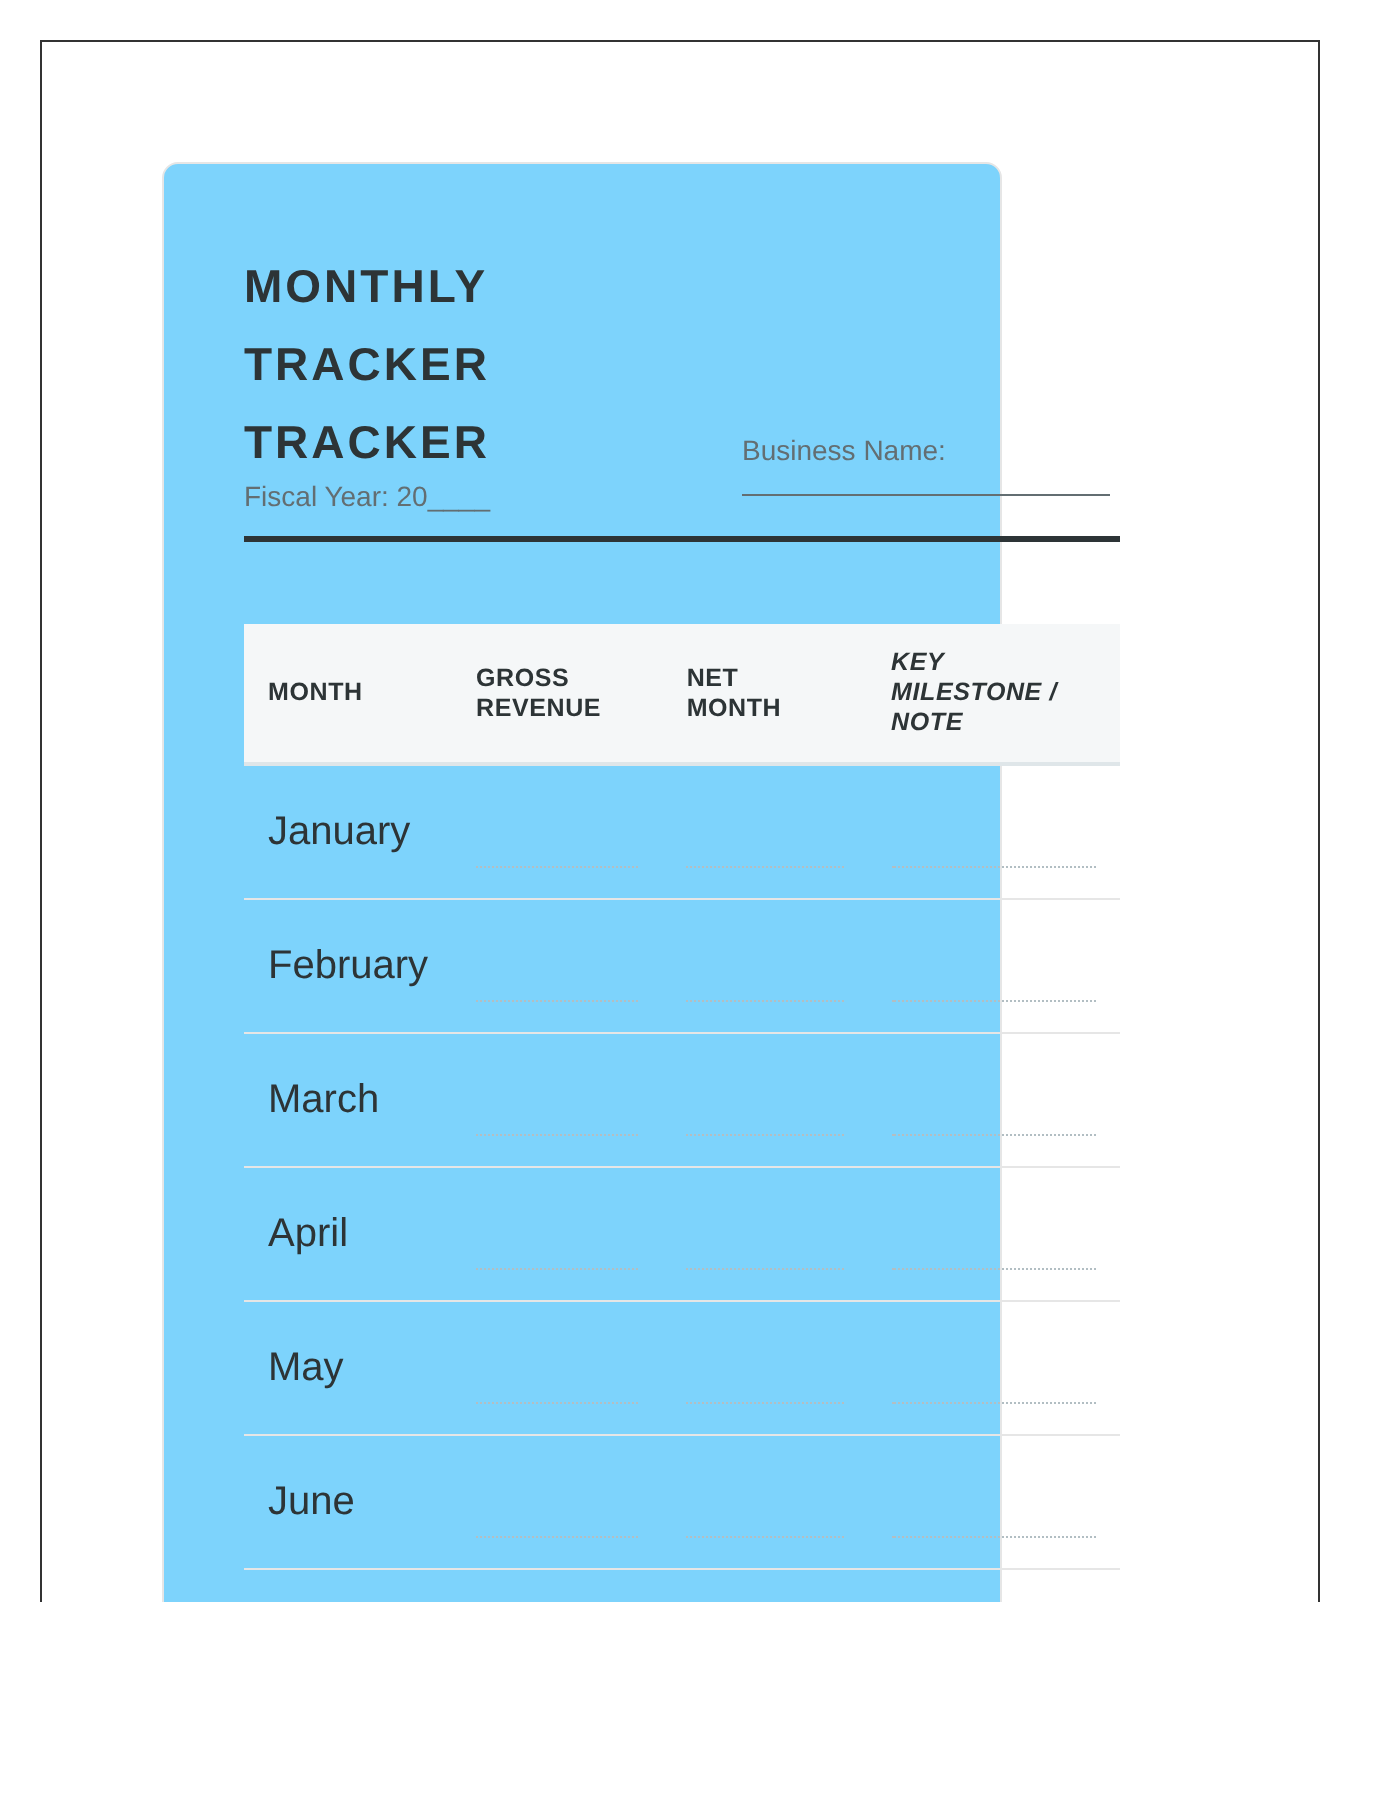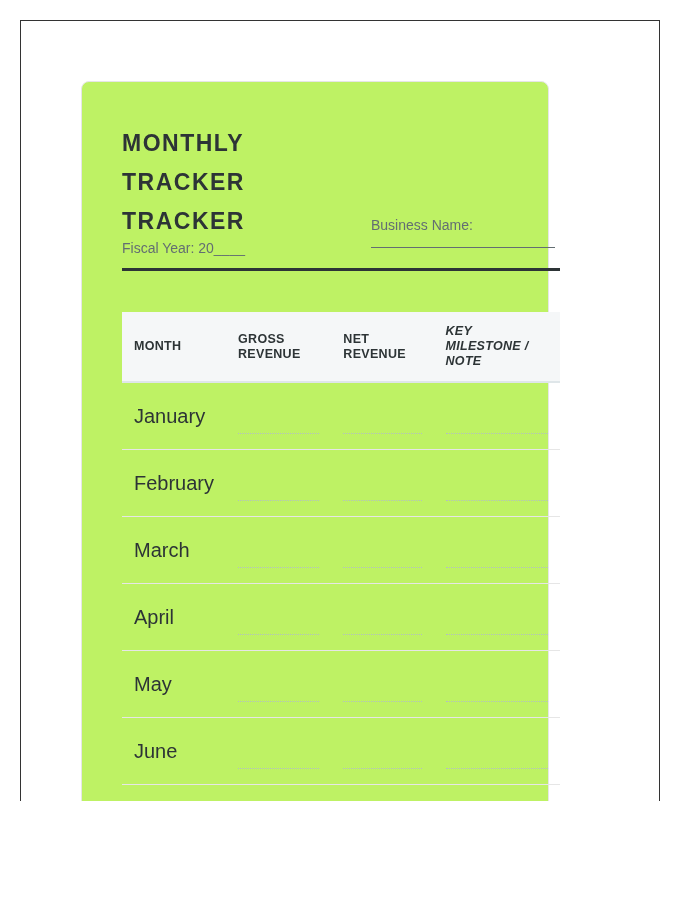--- a/index.html
+++ b/index.html
@@ -1,18 +1,18 @@
 <!DOCTYPE html>
 <html><head>
 <meta charset="utf-8">
 <style>
   html, body { margin: 0; padding: 0; background: #ffffff; }
   body { width: 700px; height: 900px; position: relative; overflow: hidden; font-family: "Liberation Sans", sans-serif; }
   .frame { position: absolute; left: 20px; top: 20px; width: 640px; height: 781px; border: 1px solid #333333; border-bottom: none; box-sizing: border-box; overflow: hidden; background: #fff; }
-  .card { position: absolute; left: 60px; top: 60px; width: 468px; height: 760px; border: 1px solid #e6e6e6; border-radius: 8px; box-sizing: border-box; background: #bef264; }
+  .card { position: absolute; left: 60px; top: 60px; width: 420px; height: 760px; border: 1px solid #e6e6e6; border-radius: 8px; box-sizing: border-box; background: #7dd3fc; }
   .header { position: absolute; left: 40px; top: 40px; width: 438px; height: 149px; border-bottom: 3px solid #2d3436; box-sizing: border-box; }
   .title { position: absolute; left: 0; top: 2px; margin: 0; font-size: 23px; font-weight: bold; letter-spacing: 1.5px; line-height: 39px; color: #2d3436; }
   .title span { display: block; }
   .fiscal { position: absolute; left: 0; top: 118px; font-size: 14px; color: #636e72; }
   .biz { position: absolute; left: 249px; top: 95px; width: 184px; }
   .biz-label { font-size: 14px; color: #636e72; display: block; }
   .biz-line { display: block; margin-top: 14px; border-bottom: 1px solid #636e72; height: 0; width: 184px; }
   table.tracker { position: absolute; left: 40px; top: 230px; width: 438px; border-collapse: collapse; }
   table.tracker th { background: #f5f7f8; text-align: left; font-size: 12.5px; font-weight: bold; color: #2d3436; padding: 0 12px; height: 69px; line-height: 15px; border-bottom: 2px solid #dfe6e9; vertical-align: middle; letter-spacing: 0.3px; }
   table.tracker td { height: 51px; border-bottom: 1px solid #e6e6e6; padding: 0 12px; font-size: 20px; color: #2d3436; vertical-align: middle; }
@@ -39,21 +39,21 @@
     </div>
 
     <table class="tracker">
       <thead>
         <tr>
           <th class="c1">MONTH</th>
           <th class="c2">
               <span style="display:block;width:72px">GROSS REVENUE</span>
             </th>
           <th class="c3">
-              <span style="display:block;width:55px">NET REVENUE</span>
+              <span style="display:block;width:55px">NET MONTH</span>
             </th>
           <th class="c4">
               <span style="display:block;width:95px">KEY MILESTONE / NOTE</span>
             </th>
         </tr>
       </thead>
       <tbody>
         <tr>
           <td>January</td>
           <td class="fill">

